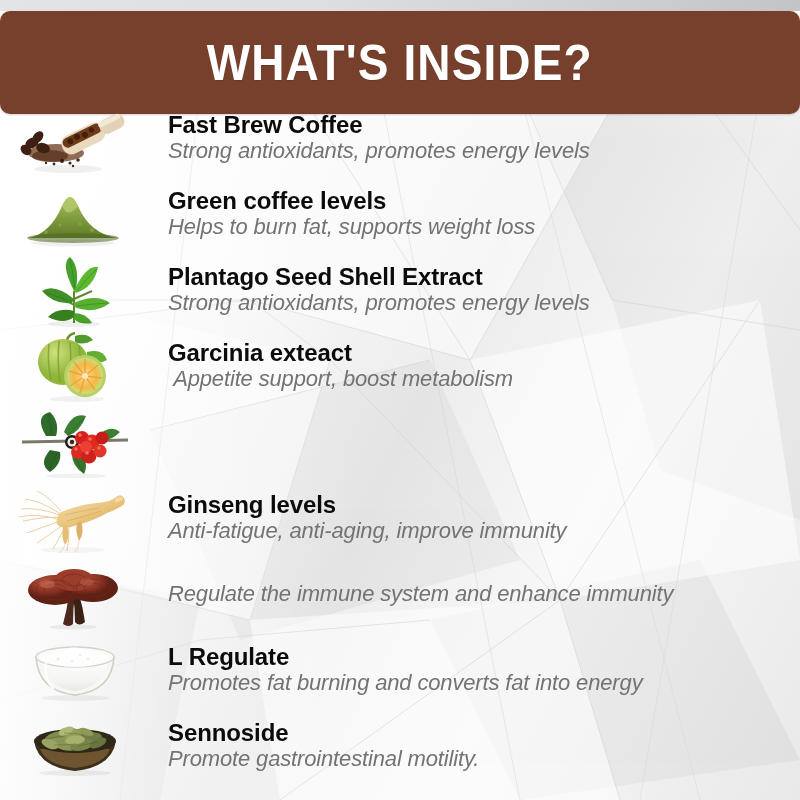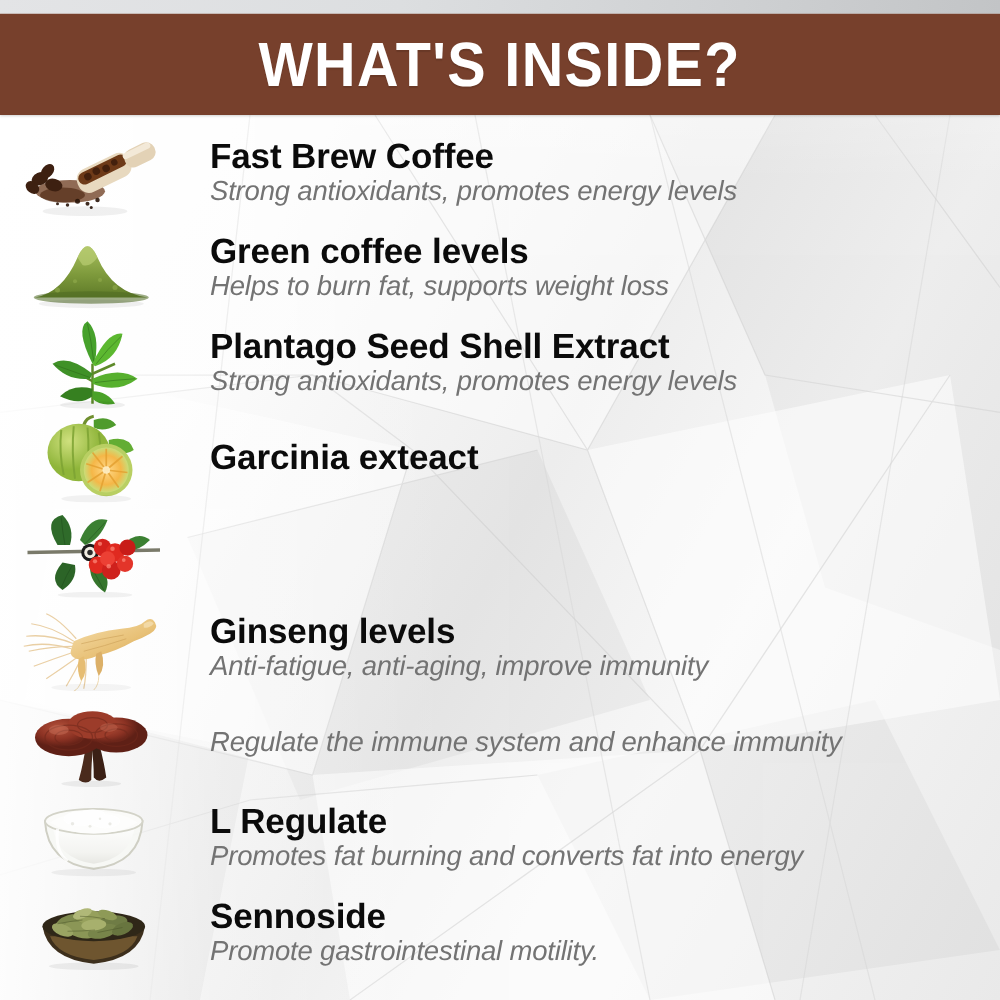--- a/index.html
+++ b/index.html
@@ -34,26 +34,27 @@
   }
 
   
   .top-strip {
     position: absolute;
     left: 0; top: 0; width: 800px; height: 11px;
     background: linear-gradient(100deg, #e3e4e6 0%, #dcdee0 40%, #cfd1d3 72%, #c2c4c6 100%);
   }
   .header-band {
     position: absolute;
-    left: 0; top: 11px; width: 800px; height: 81px;
+    left: 0; top: 11px; width: 800px; height: 103px;
     background: #77402c;
     display: flex;
     align-items: center;
     justify-content: center;
     box-shadow: 0 1px 2px rgba(0,0,0,.18);
+    border-radius: 10px;
   }
   .header-title {
     color: #ffffff;
     font-size: 50px;
     font-weight: bold;
     letter-spacing: 1.2px;
     line-height: 1;
     transform: scaleX(.92);
     white-space: nowrap;
     text-shadow: 0 1px 1px rgba(0,0,0,.12);
@@ -80,21 +81,21 @@
     align-items: center;
     justify-content: center;
   }
   .icon-cell svg { display: block; }
   .text-cell {
     flex: 1 1 auto;
     padding-left: 18px;
     min-width: 0;
   }
   .item-title {
-    font-size: 28px;
+    font-size: 24px;
     font-weight: bold;
     color: #0b0b0b;
     line-height: 1.08;
     white-space: nowrap;
     letter-spacing: -.1px;
   }
   .item-desc {
     font-size: 22px;
     font-style: italic;
     color: #737373;
@@ -295,20 +296,21 @@
               <line x1="62" y1="46" x2="46" y2="41"></line>
                 <line x1="62" y1="46" x2="51" y2="32"></line>
             </g>
             <circle cx="62" cy="46" r="3" fill="#fff3cf" opacity=".85"></circle>
           </g>
           <ellipse cx="54" cy="69" rx="28" ry="3" fill="#000" opacity=".05"></ellipse>
         </svg>
       </div>
       <div class="text-cell">
         <div class="item-title">Garcinia exteact</div>
+        <div class="item-desc"> Appetite support, boost metabolism</div>
       </div>
     </div>
 
     <div class="item">
       <div class="icon-cell">
         <svg width="118" height="72" viewBox="0 0 118 72">
           <path d="M6 36 L112 34" stroke="#7a7a6a" stroke-width="3" fill="none"></path>
           <g>
             <path d="M30 30 Q18 10 34 6 Q44 16 40 30 Z" fill="#2f6b2a"></path>
             <path d="M48 26 Q56 6 70 10 Q64 26 52 30 Z" fill="#3b8032"></path>

